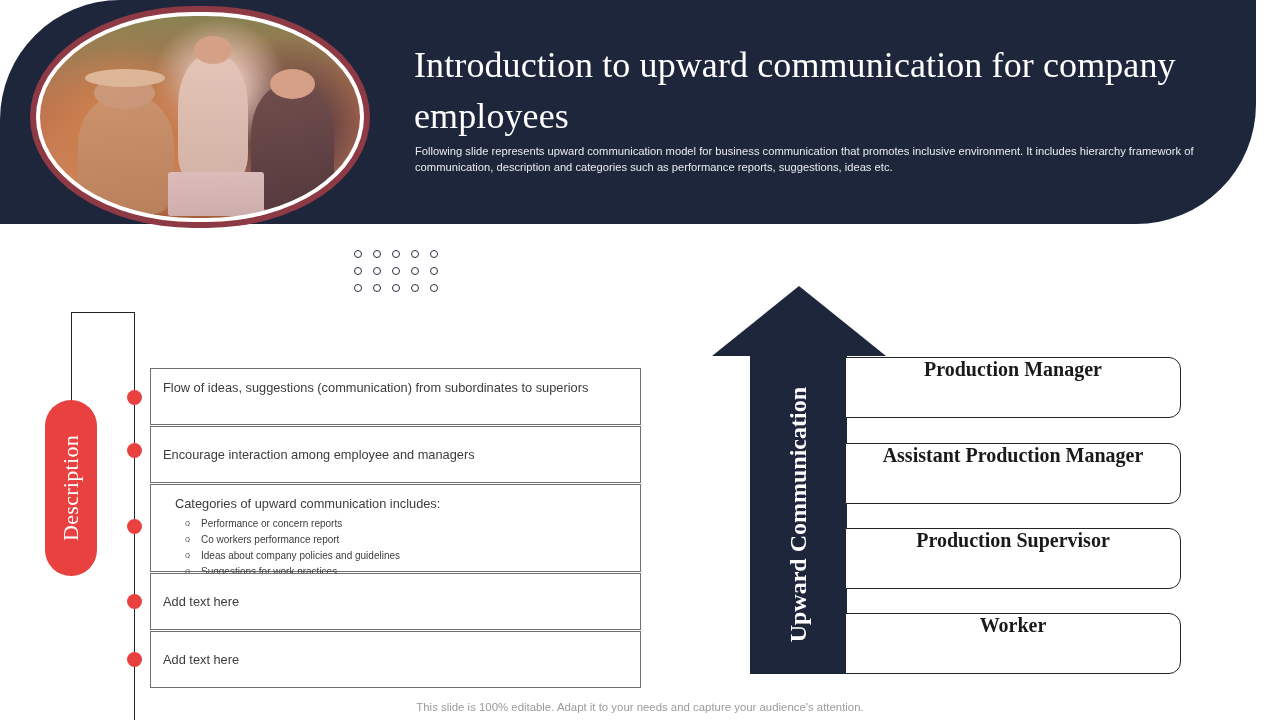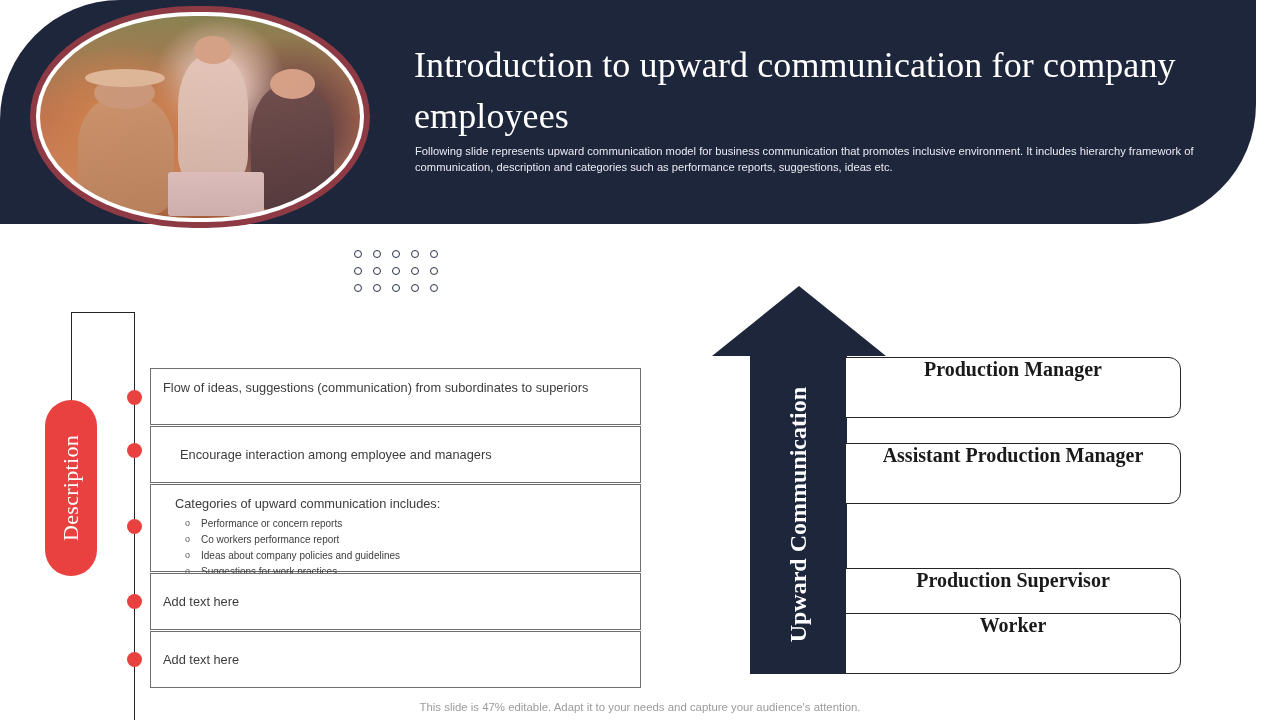--- a/index.html
+++ b/index.html
@@ -218,21 +218,21 @@
   <div class="desc-pill">
     <span>Description</span>
   </div>
 
   <div id="desc-boxes">
       <div class="box" style="top: 368px; height: 57px;">
         <div class="box-text" style="top: 10px;">Flow of ideas, suggestions (communication) from subordinates to superiors</div>
       </div>
       <div class="dot" style="top: 390px;"></div>
       <div class="box" style="top: 426px; height: 57px;">
-        <div class="box-text" style="top: 19px; margin-left: 17px;">Encourage interaction among employee and managers</div>
+        <div class="box-text" style="top: 19px;">Encourage interaction among employee and managers</div>
       </div>
       <div class="dot" style="top: 443px;"></div>
       <div class="box" style="top: 484px; height: 88px;">
         <div class="box-text" style="top: 10px; margin-left: 12px;">
           <div class="cat-title">Categories of upward communication includes:</div>
           <ul class="cat-list">
             <li>Performance or concern reports</li>
             <li>Co workers performance report</li>
             <li>Ideas about company policies and guidelines</li>
             <li>Suggestions for work practices</li>
@@ -258,22 +258,22 @@
     </div>
   </div>
 
   <div id="hier-boxes">
       <div class="hbox" style="top: 357px;">
         <span>Production Manager</span>
       </div>
       <div class="hbox" style="top: 443px;">
         <span>Assistant Production Manager</span>
       </div>
-      <div class="hbox" style="top: 528px; margin-top: 40px;">
+      <div class="hbox" style="top: 528px;">
         <span>Production Supervisor</span>
       </div>
       <div class="hbox" style="top: 613px;">
         <span>Worker</span>
       </div>
     </div>
 
-  <div class="footnote">This slide is 47% editable. Adapt it to your needs and capture your audience's attention.</div>
+  <div class="footnote">This slide is 100% editable. Adapt it to your needs and capture your audience's attention.</div>
 </div>
 
 </body></html>

